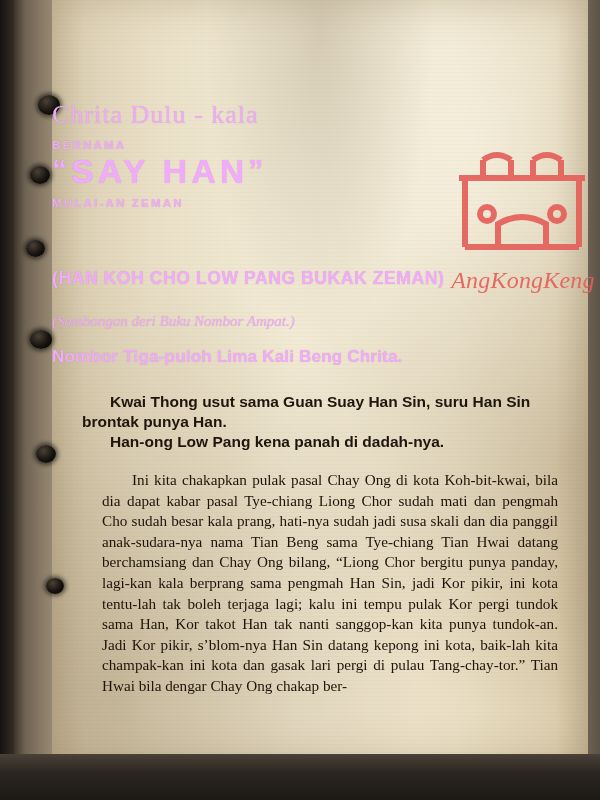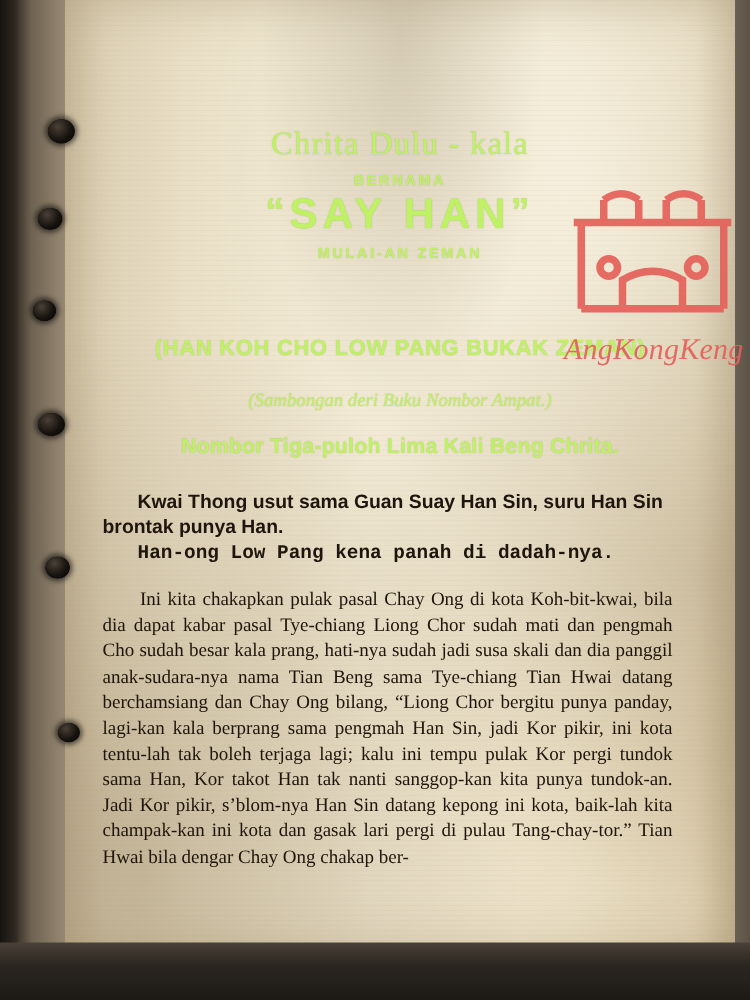--- a/index.html
+++ b/index.html
@@ -75,23 +75,23 @@
 
   
   .content {
     position: absolute;
     left: 52px; top: 0;
     width: 536px; height: 762px;
     color: #20160d;
   }
   .tx {
     position: absolute;
-    text-align: center;
+    text-align: left;
     width: 100%;
-    color: #bef264;
+    color: #f0abfc;
     text-shadow: 0 0 1px rgba(60,40,20,0.25);
   }
 
   .title-main {
     top: 100px;
     font-size: 26px;
     letter-spacing: 1px;
     font-weight: 400;
   }
 
@@ -161,32 +161,32 @@
     text-align: left;
     text-indent: 28px;
     color: #1f150c;
   }
   .sub2 {
     position: absolute;
     top: 432px;
     left: 30px;
     width: 478px;
     font-size: 15.5px;
-    font-family: Liberation Mono, monospace;
+    font-family: Liberation Sans, sans-serif;
     font-weight: 700;
     line-height: 20px;
     text-align: left;
     text-indent: 28px;
     color: #1f150c;
   }
 
   .body {
     position: absolute;
     top: 470px;
-    left: 30px;
+    left: 50px;
     width: 456px;
     font-size: 15.2px;
     line-height: 20.6px;
     text-align: justify;
     text-indent: 30px;
     color: #1e1409;
   }
 
   
   .wm {

